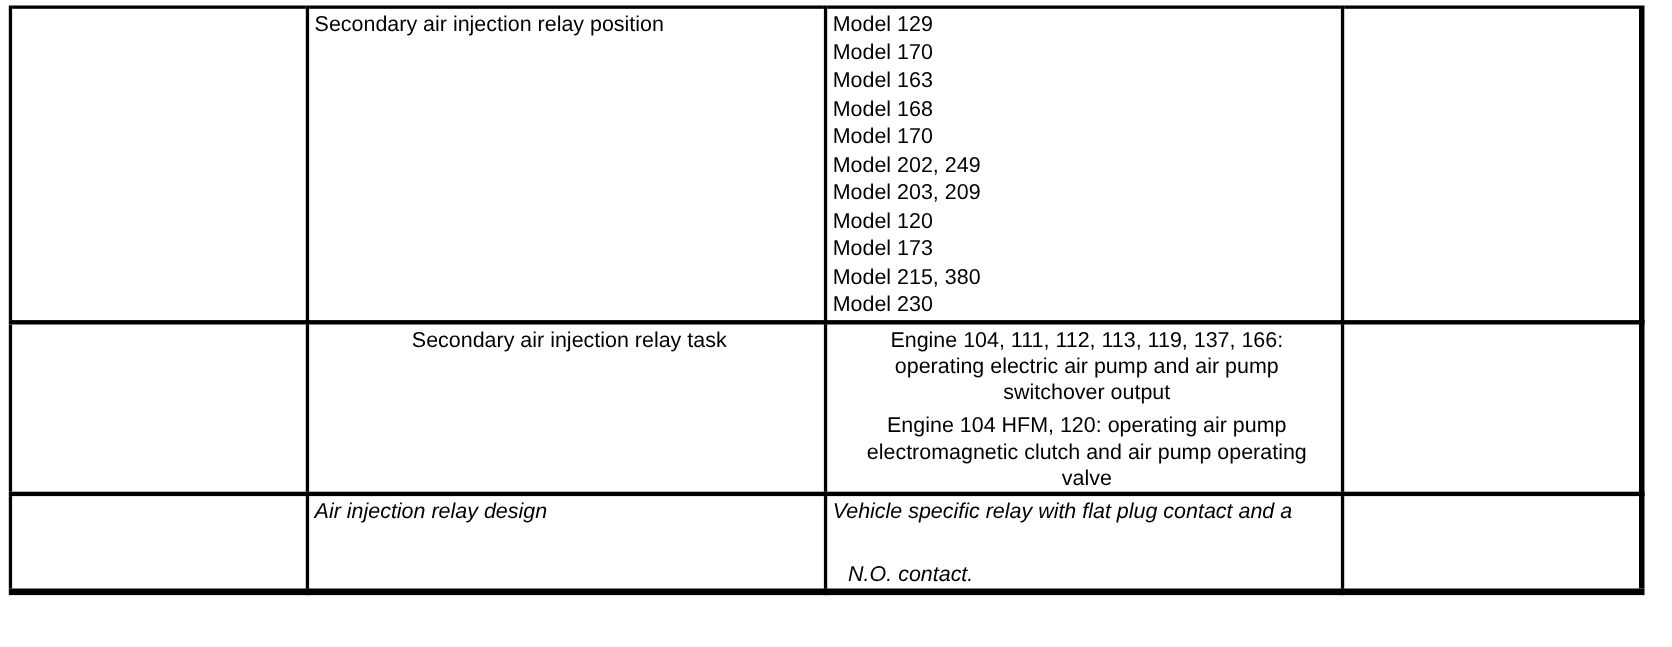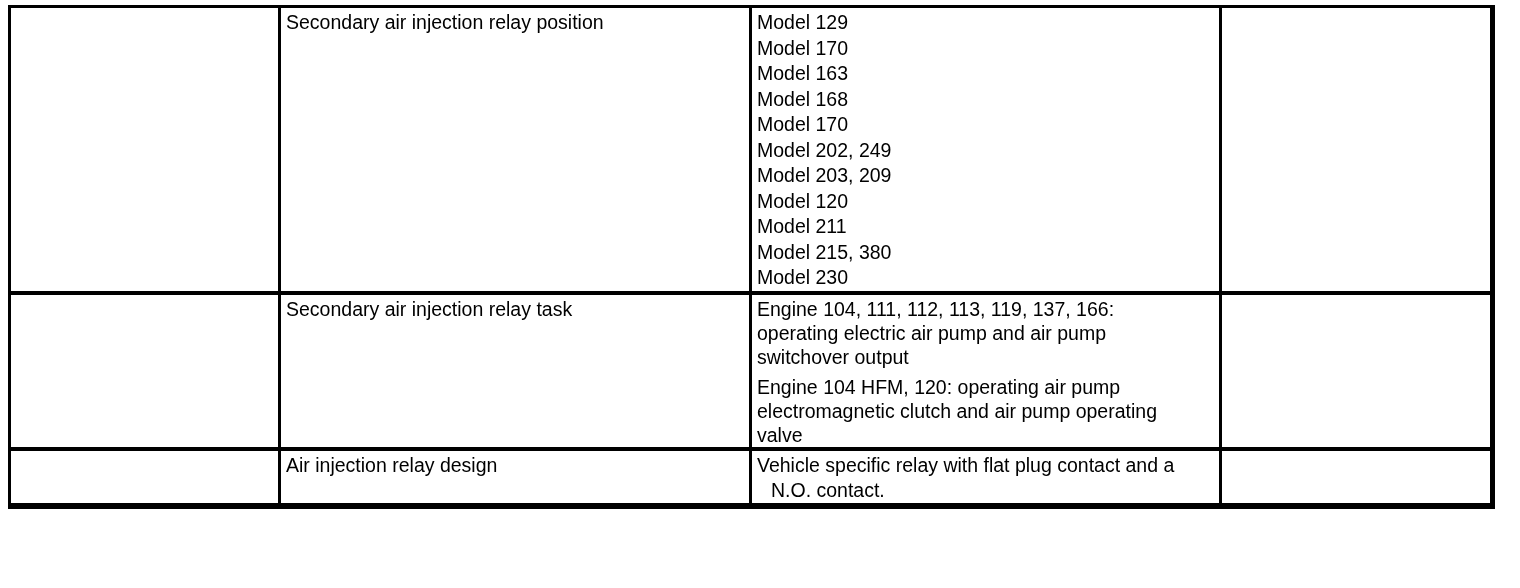--- a/index.html
+++ b/index.html
@@ -39,25 +39,25 @@
     overflow: visible;
   }
   td.value-cell { padding-left: 6px; }
   
   .ln {
     position: relative;
     z-index: 2;
     white-space: pre;
   }
   tr.r1 .ln { line-height: 25.5px; }
-  tr.r2 .ln { line-height: 24px; }
-  tr.r3 .ln { line-height: 25px; }
+  tr.r2 .ln { line-height: 24px; text-align: center; }
+  tr.r3 .ln { line-height: 25px; font-style: italic; }
   tr.r4 .ln { line-height: 23.5px; }
   .para + .para { margin-top: 6px; }
-  .indent { padding-left: 14px; }
+  .indent { padding-left: 14px; margin-top: 32px; }
 </style>
 </head>
 <body>
 
 <div class="page">
   <table class="spec-table">
     <colgroup>
       <col style="width:270px">
       <col style="width:471px">
       <col style="width:470px">
@@ -72,21 +72,21 @@
       </td>
       <td class="value-cell">
         <div class="ln">Model 129</div>
         <div class="ln">Model 170</div>
         <div class="ln">Model 163</div>
         <div class="ln">Model 168</div>
         <div class="ln">Model 170</div>
         <div class="ln">Model 202, 249</div>
         <div class="ln">Model 203, 209</div>
         <div class="ln">Model 120</div>
-        <div class="ln">Model 211</div>
+        <div class="ln">Model 173</div>
         <div class="ln">Model 215, 380</div>
         <div class="ln">Model 230</div>
       </td>
       <td></td>
     </tr>
 
     <tr class="r2" style="height:155px">
       <td></td>
       <td>
         <div class="ln">Secondary air injection relay task</div>

